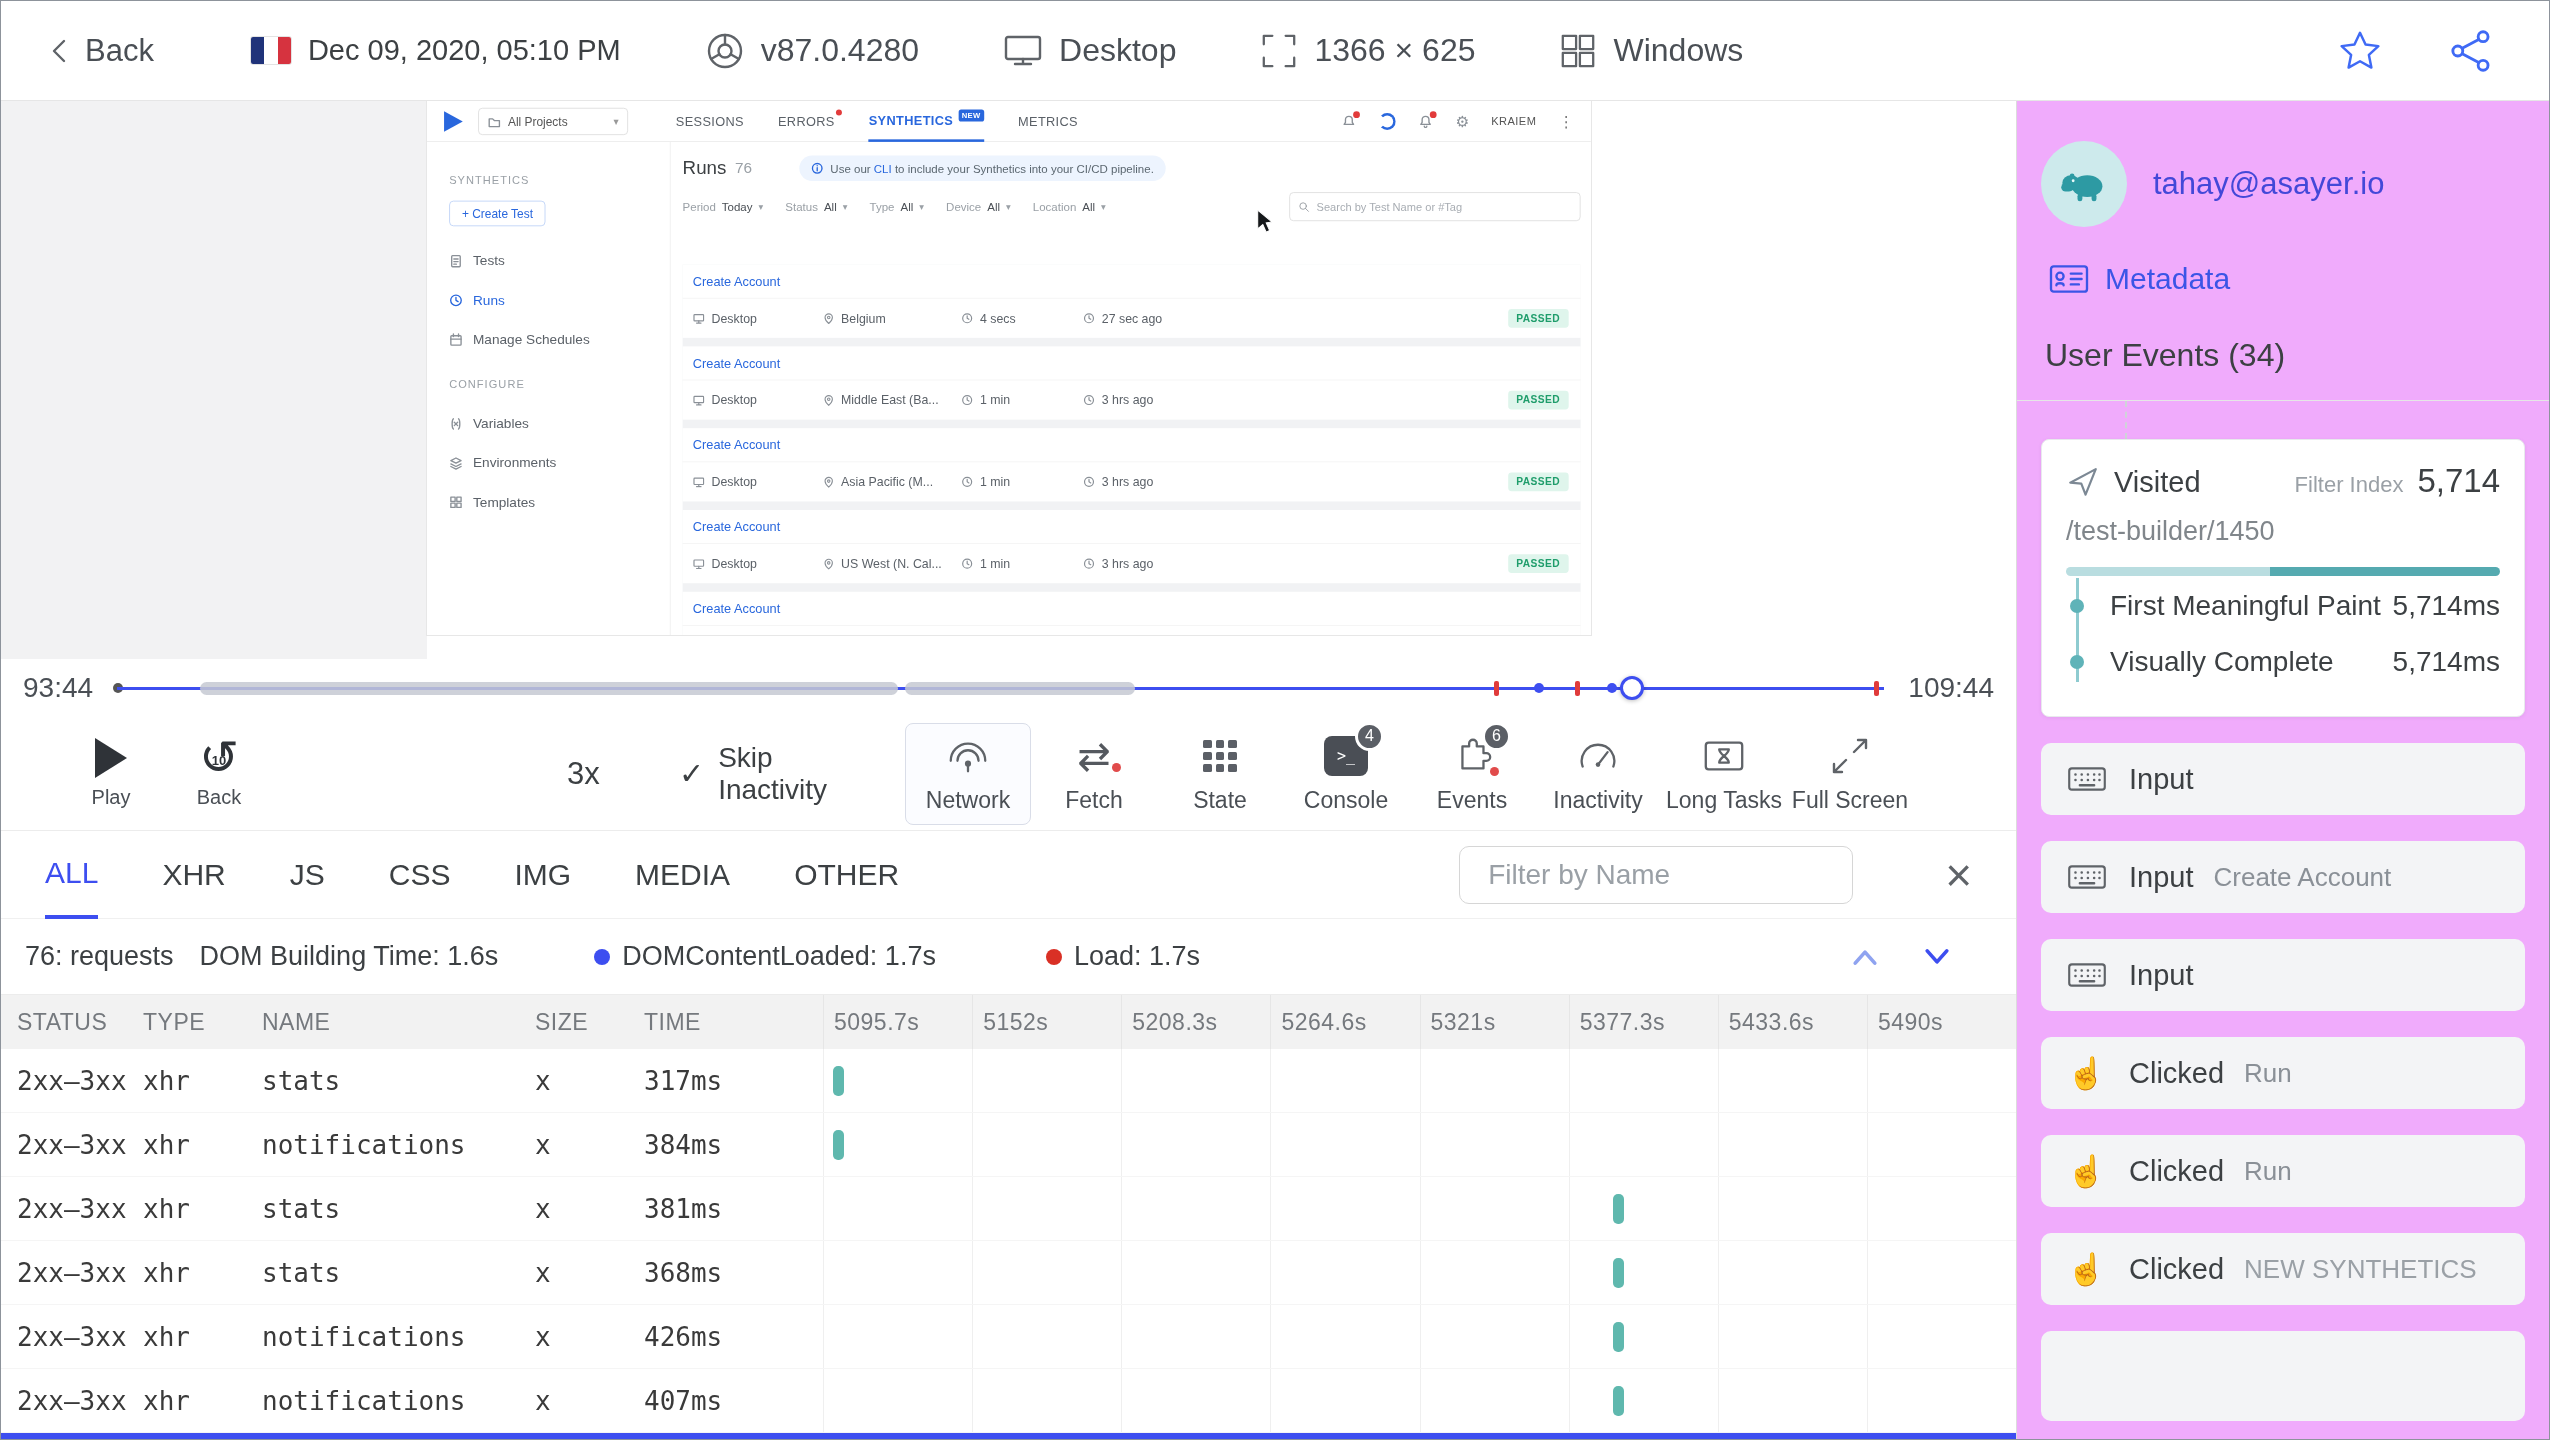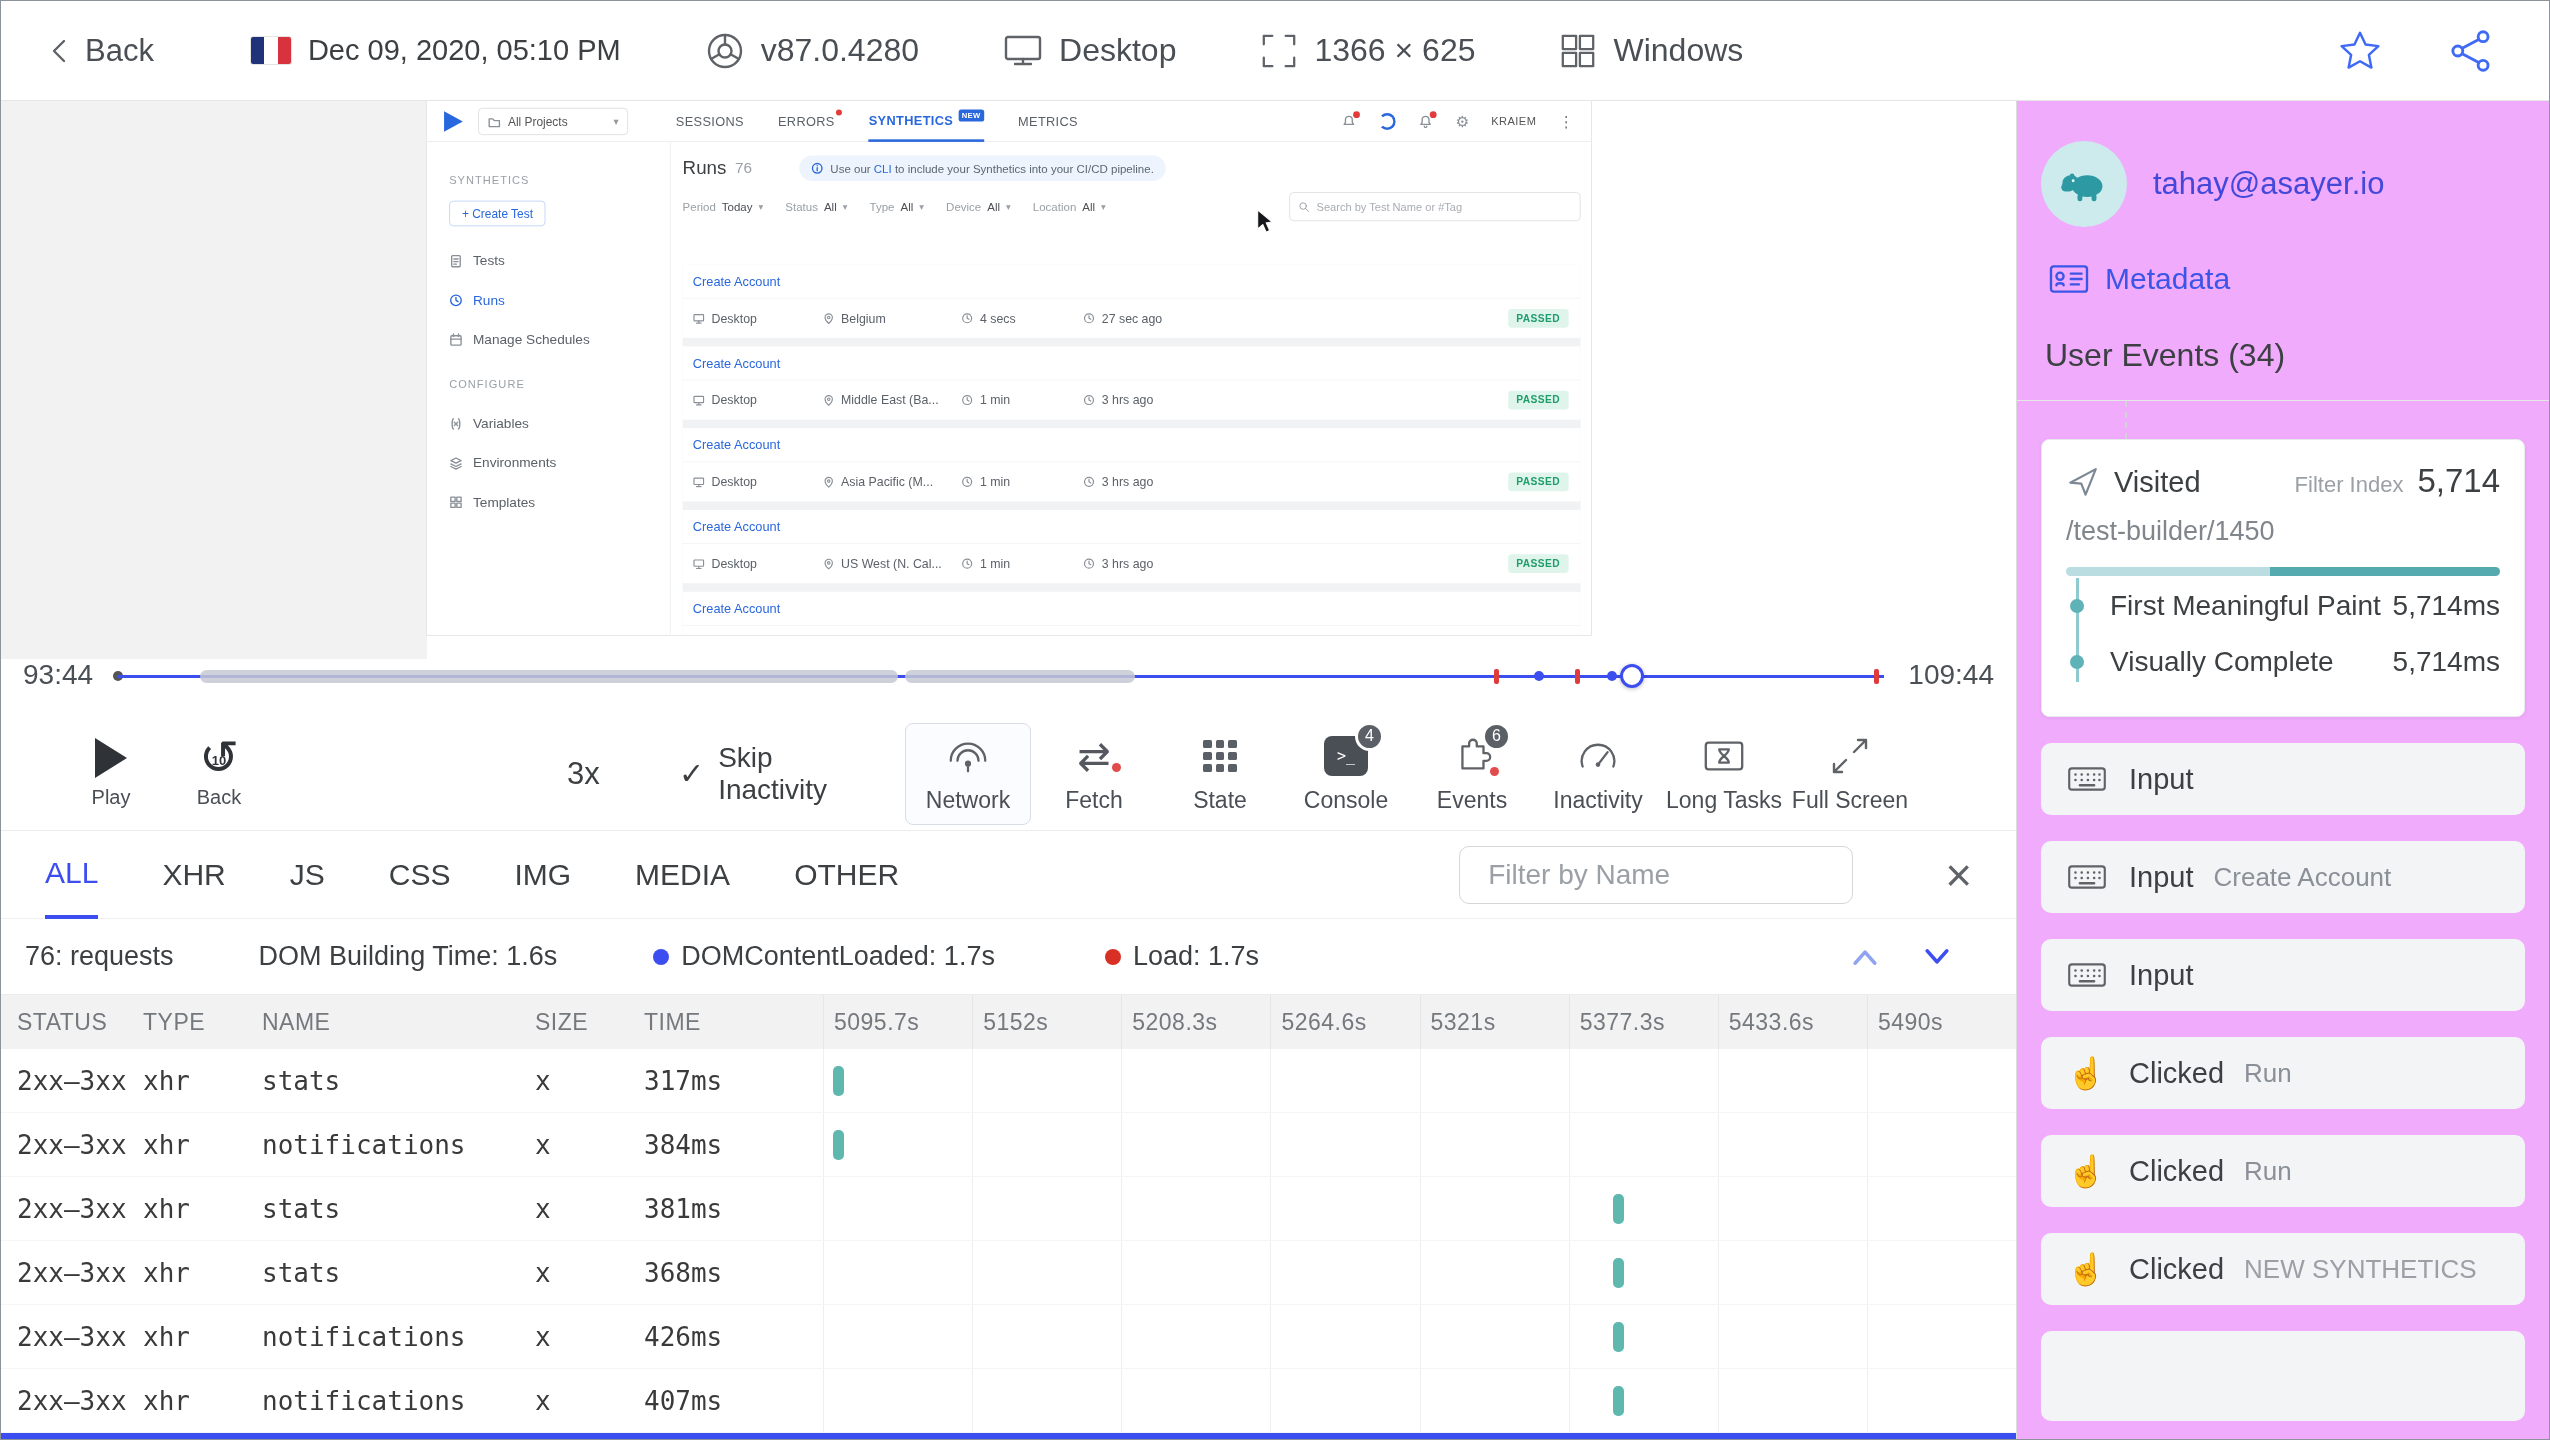--- a/index.html
+++ b/index.html
@@ -71,21 +71,21 @@
   .m-list{margin-top:52px;background:#f1f2f4;flex:1}
   .m-group{background:#fff;margin-bottom:10px}
   .m-link{height:40px;display:flex;align-items:center;padding-left:12px;color:#2967dd;font-size:15px;border-bottom:1px solid #f3f3f3}
   .m-detail{height:46px;display:flex;align-items:center;padding-left:12px;font-size:14.5px;color:#5b6168}
   .m-cell{display:flex;align-items:center;gap:8px}
   .m-dev{width:153px}.m-loc{width:162px}.m-dur{width:143px}.m-ago{flex:1}
   .m-badge{background:#dff5ec;color:#1f9d6b;font-size:12px;font-weight:bold;letter-spacing:.5px;border-radius:4px;padding:4px 10px;margin-right:14px}
   .m-cursor{position:absolute;left:972px;top:126px}
 
   
-  .timeline{height:58px;flex:0 0 auto;display:flex;padding:0 22px;gap:24px}
+  .timeline{height:58px;flex:0 0 auto;display:flex;align-items:center;padding:0 22px;gap:24px}
   .t-label{font-size:28px;color:#4a4f55;flex:0 0 auto}
   .t-end{position:relative}
   .track{flex:1;height:34px;position:relative;cursor:pointer}
   .t-line{position:absolute;left:0;right:0;top:50%;height:3px;margin-top:-1.5px;background:#3d4ef0}
   .t-startdot{position:absolute;left:-4px;top:50%;width:10px;height:10px;margin-top:-5px;border-radius:50%;background:#555}
   .t-gray{position:absolute;top:50%;height:13px;margin-top:-6.5px;background:#c6c9d2;opacity:.85;border-radius:7px}
   .t-red{position:absolute;top:50%;width:5px;height:15px;margin-top:-7.5px;background:#e03b3b;border-radius:2px}
   .t-bdot{position:absolute;top:50%;width:10px;height:10px;margin-top:-5px;border-radius:50%;background:#3d4ef0}
   .t-scrub{position:absolute;top:50%;width:24px;height:24px;margin-top:-12px;margin-left:-12px;border-radius:50%;background:#fff;border:3.5px solid #3d4ef0;box-shadow:0 1px 4px rgba(0,0,0,.25)}
 
@@ -733,21 +733,21 @@
                 <path d="M15.5 15.5 L21.5 21.5"></path>
               </g>
             </svg>
           <input placeholder="Filter by Name" style="">
         </span>
         <span class="nclose">×</span>
       </div>
 
       <div class="nstats">
         <span class="nstat">76: requests</span>
-        <span class="nstat" style="margin-left:85px">DOM Building Time: 1.6s</span>
+        <span class="nstat" style="margin-left:26px">DOM Building Time: 1.6s</span>
         <span class="nstat" style="margin-left:96px">
             <span class="dotb"></span>
             <span>DOMContentLoaded: 1.7s</span>
           </span>
         <span class="nstat" style="margin-left:110px">
             <span class="dotr"></span>
             <span>Load: 1.7s</span>
           </span>
         <span class="nav-updown">
           <svg width="30" height="22" viewBox="0 0 24 18">

